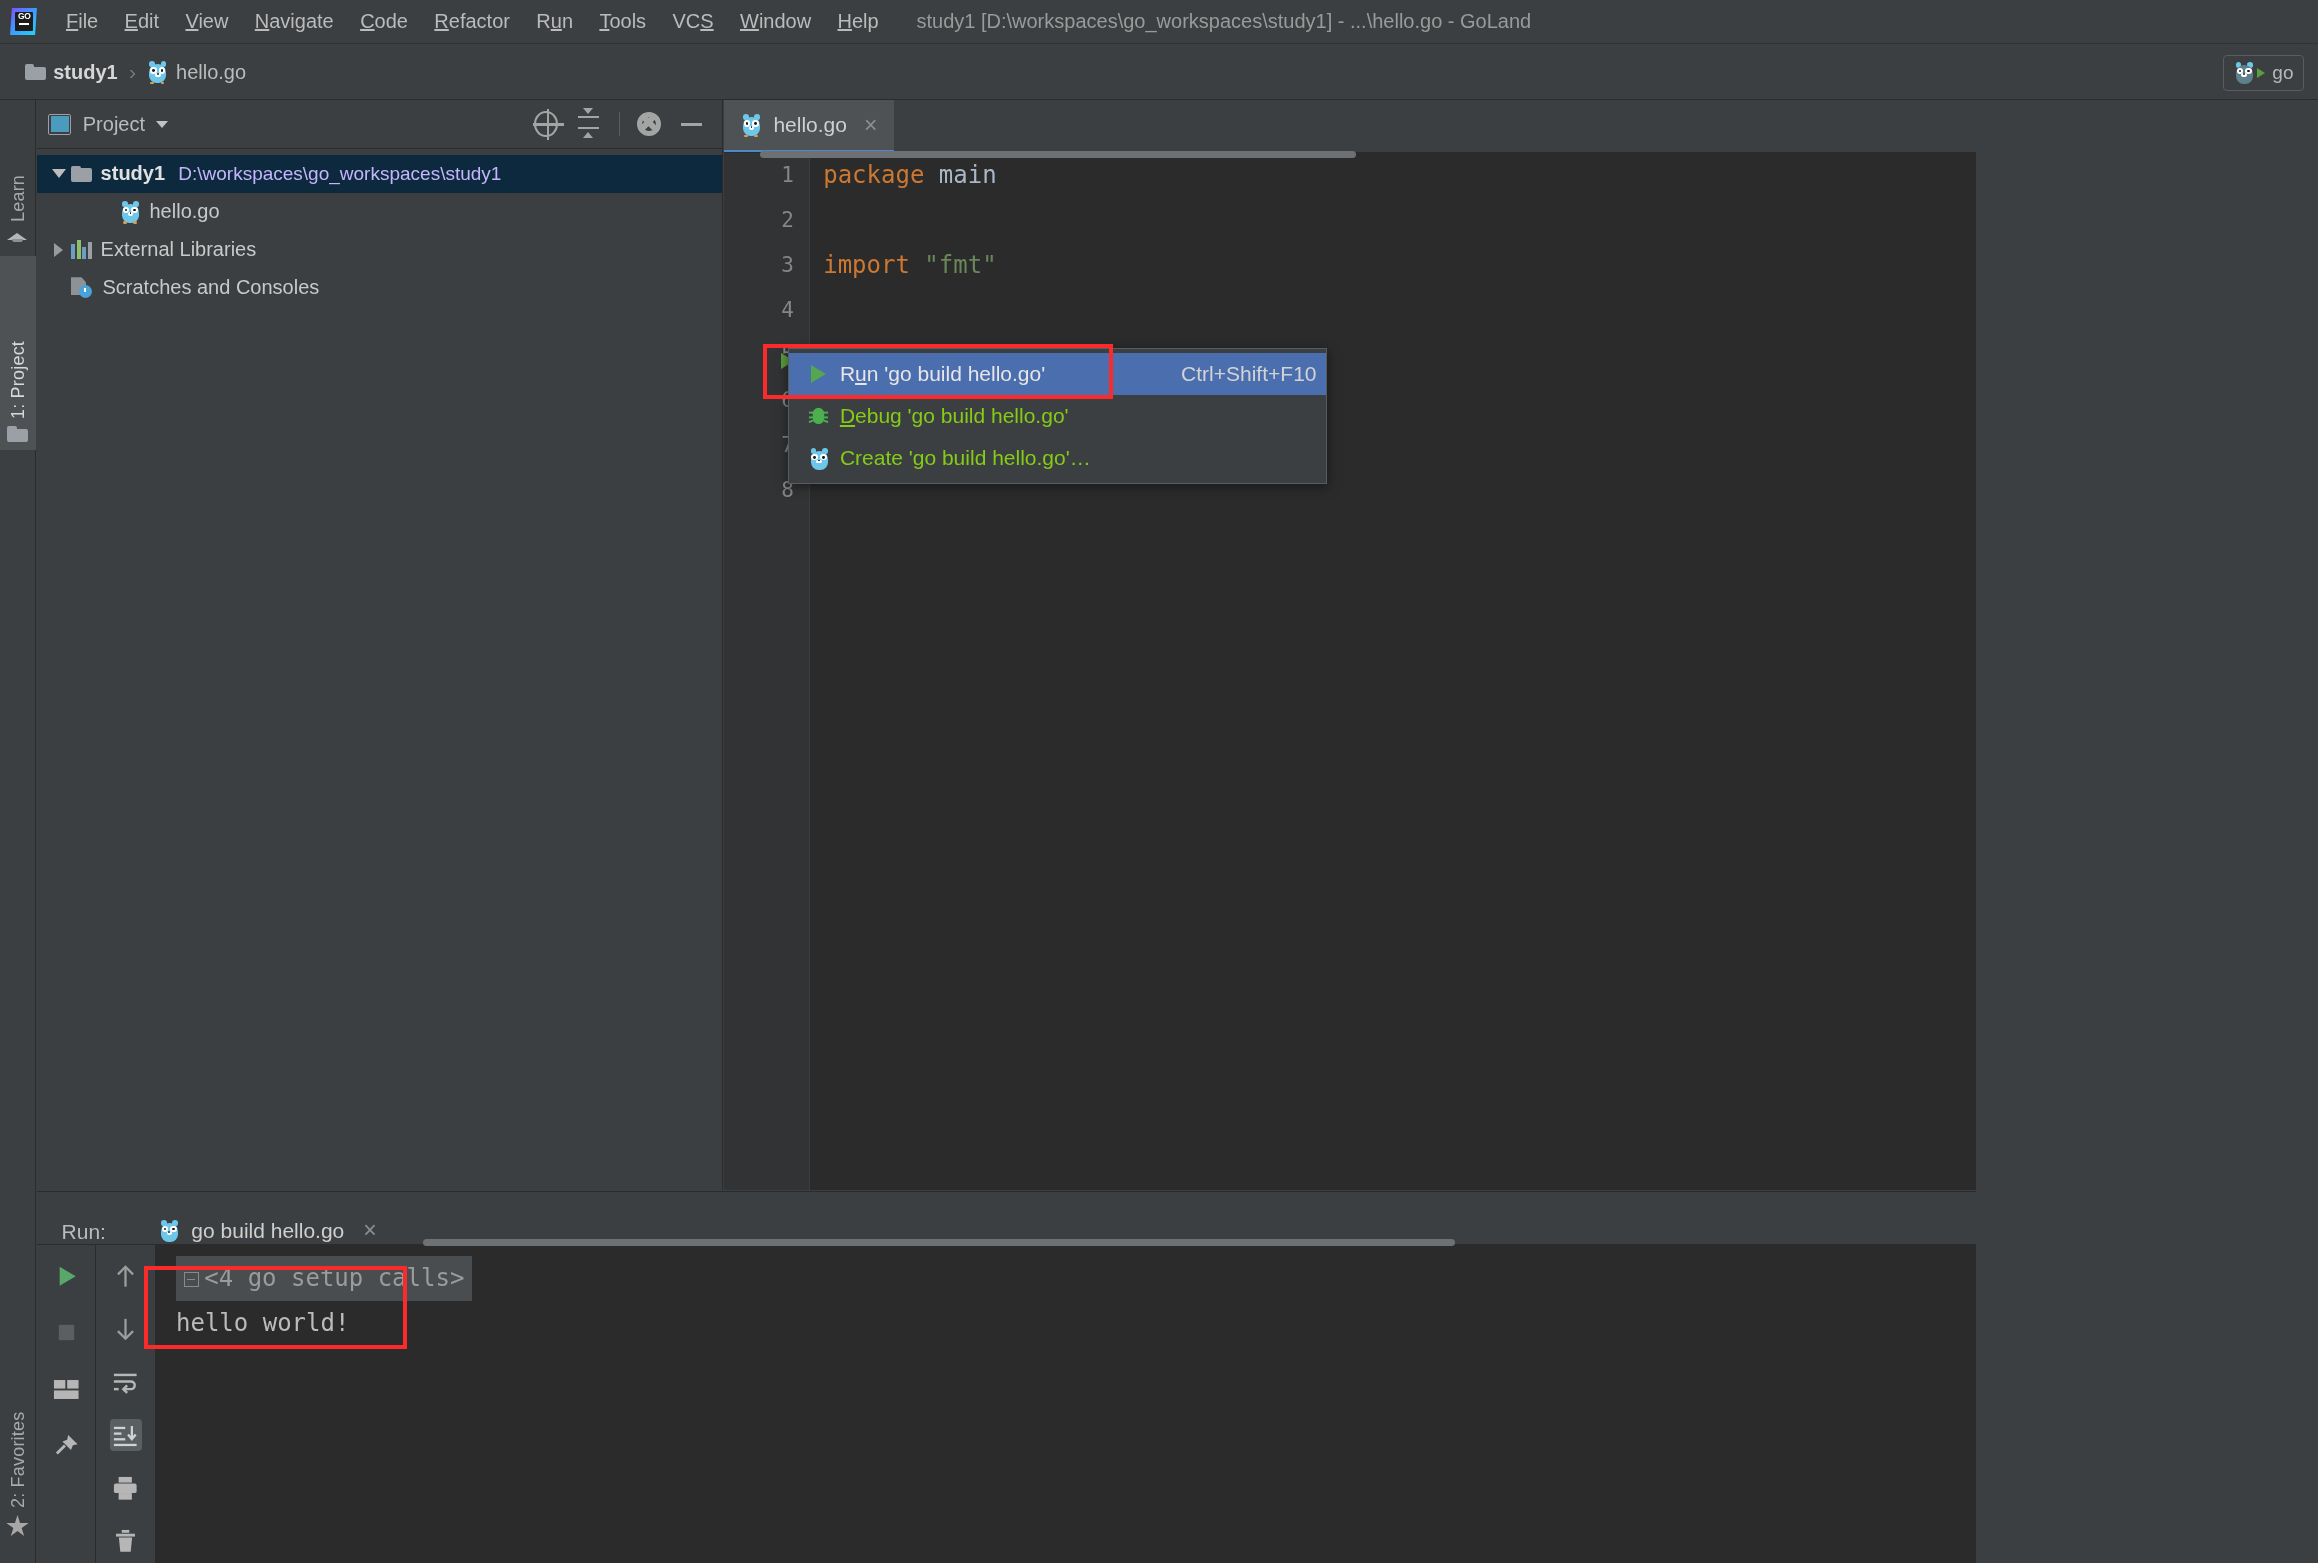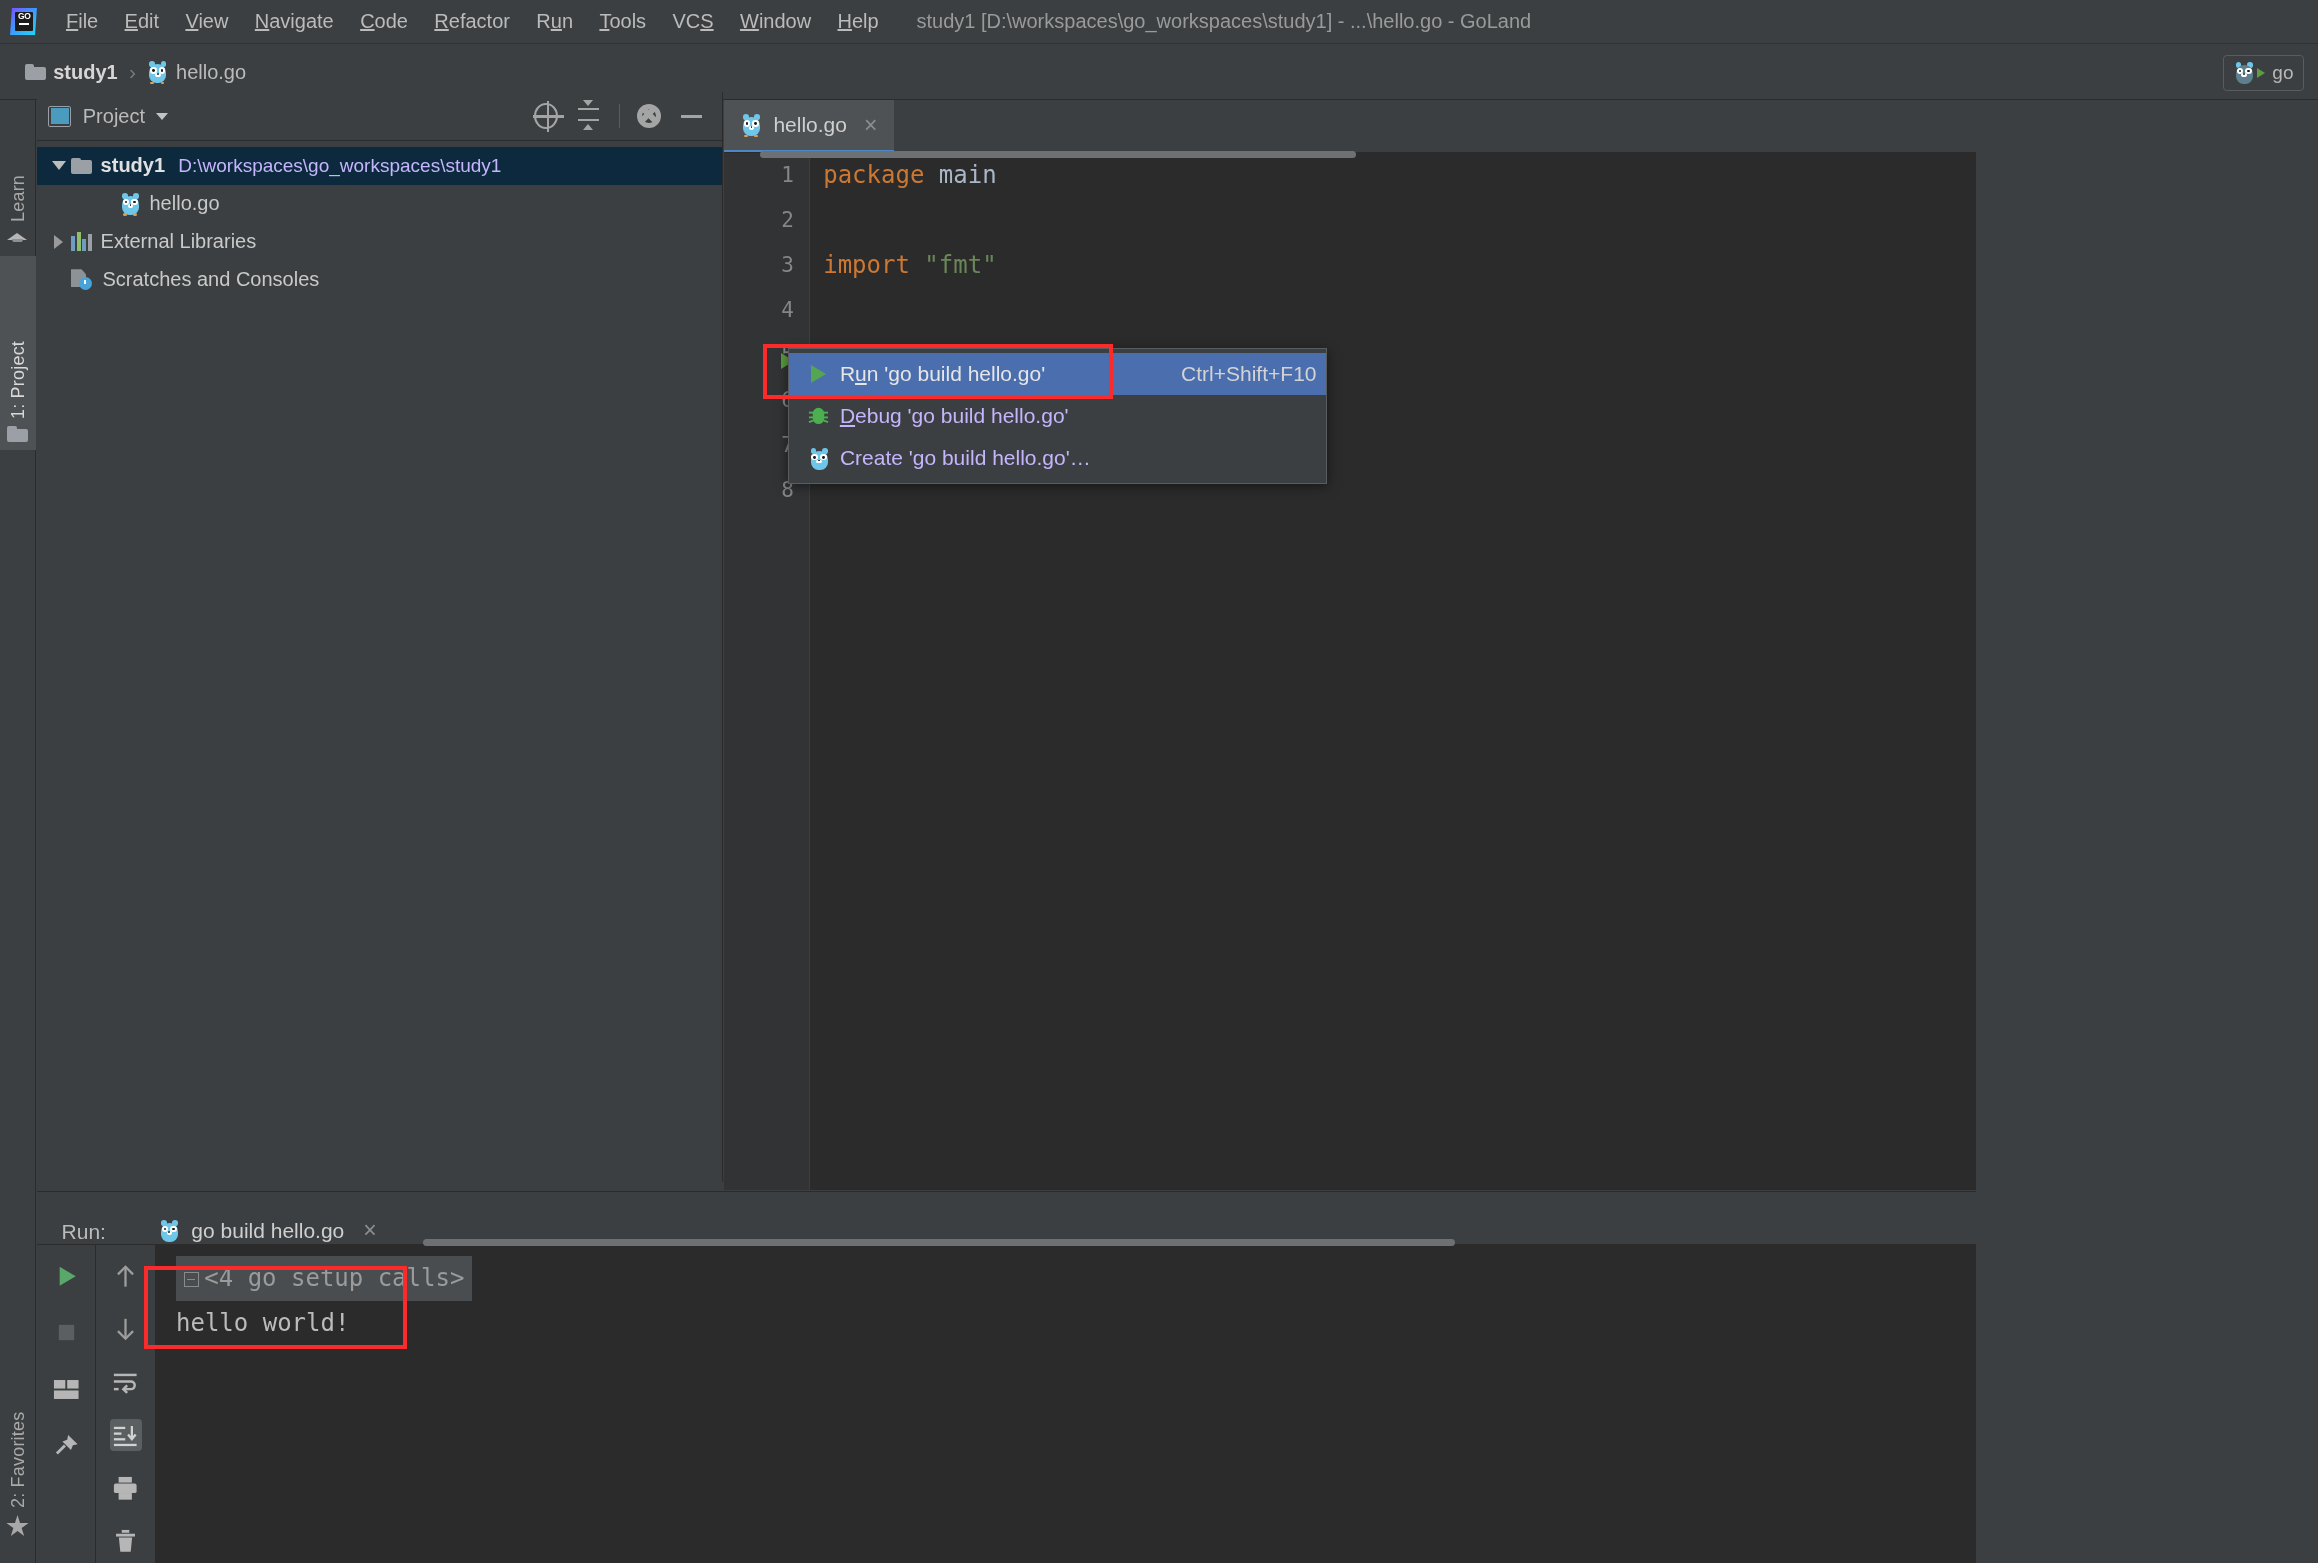--- a/index.html
+++ b/index.html
@@ -113,21 +113,21 @@
   .star-ico { width:23px; height:23px; transform: rotate(180deg);
     background:#a8a8a8;
     clip-path: polygon(50% 0%, 61% 35%, 98% 35%, 68% 57%, 79% 91%, 50% 70%, 21% 91%, 32% 57%, 2% 35%, 39% 35%);
   }
   .folder-vt { width:21px; height:16px; position:relative; transform: rotate(180deg); }
   .folder-vt::before { content:''; position:absolute; left:0; top:2.8px; width:21px; height:13.2px; background:#9aa0a6; border-radius:1.9px;}
   .folder-vt::after { content:''; position:absolute; left:0; top:0; width:9.5px; height:4.7px; background:#9aa0a6; border-radius:1.9px 1.9px 0 0;}
 
   
   .project-panel {
-    position:absolute; left:37px; top:92px; width:686px; height:1090px;
+    position:absolute; left:37px; top:100px; width:686px; height:1090px;
     background:#3c3f41; border-right:0.9px solid #2b2b2b;
   }
   .pp-header {
     height:49px; display:flex; align-items:center; padding:0 11.4px;
     border-bottom:0.9px solid #2b2b2b; background:#3c3f41;
   }
   .pp-title { color:#bbbbbb; font-size:20px; margin-left:11.4px; }
   .pp-win-ico { width:23px; height:21px; border:1.9px solid #9aa0a6; border-radius:1.9px; position:relative; }
   .pp-win-ico::after { content:''; position:absolute; left:1.9px; top:1.9px; right:1.9px; bottom:1.9px; background:#4a9bbd; }
   .caret-dn { width:0;height:0;border-left:6.6px solid transparent;border-right:6.6px solid transparent;
@@ -178,21 +178,21 @@
   .code { flex:1; position:relative; padding-left:13.2px; border-left:0.9px solid #3c3f41;}
   .cline { height:45px; line-height:45px; font-family:"DejaVu Sans Mono", monospace; font-size:24px; white-space:pre; color:#a9b7c6; }
   .kw { color:#cc7832; } .str { color:#6a8759; } .pkg { color:#a9b7c6; }
 
   
   .ctx {
     position:absolute; left:788px; top:348px; width:539px;
     background:#3c3f41; border:0.9px solid #5a5d5f; box-shadow: 0 2.8px 11.4px rgba(0,0,0,.5);
     padding: 3.8px 0; z-index: 40;
   }
-  .ctx-item { height:42px; display:flex; align-items:center; padding:0 9.5px 0 13.2px; color:#c4b5fd; font-size:21px; white-space:nowrap; }
+  .ctx-item { height:42px; display:flex; align-items:center; padding:0 9.5px 0 13.2px; color:#84cc16; font-size:21px; white-space:nowrap; }
   .ctx-item.hl { background:#4b6eaf; color:#e6e6e6; }
   .ctx-ico { width:32px; display:flex; align-items:center; justify-content:center; }
   .ctx-lbl { margin-left:5.7px; }
   .ctx-lbl .mn { text-decoration: underline; }
   .ctx-key { margin-left:auto; color:#d3d3d3; font-size:21px; padding-left:38px; }
   .play-tri { width:0;height:0;border-left:15px solid #55a651;border-top:9.5px solid transparent;border-bottom:9.5px solid transparent; }
   .redbox {
     position:absolute; border:4.7px solid #fc2b2b; z-index:60; pointer-events:none;
   }
 

